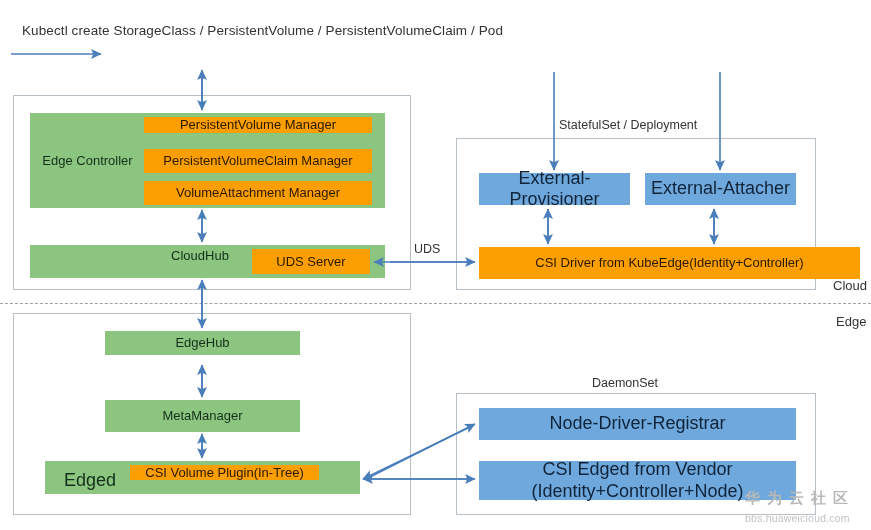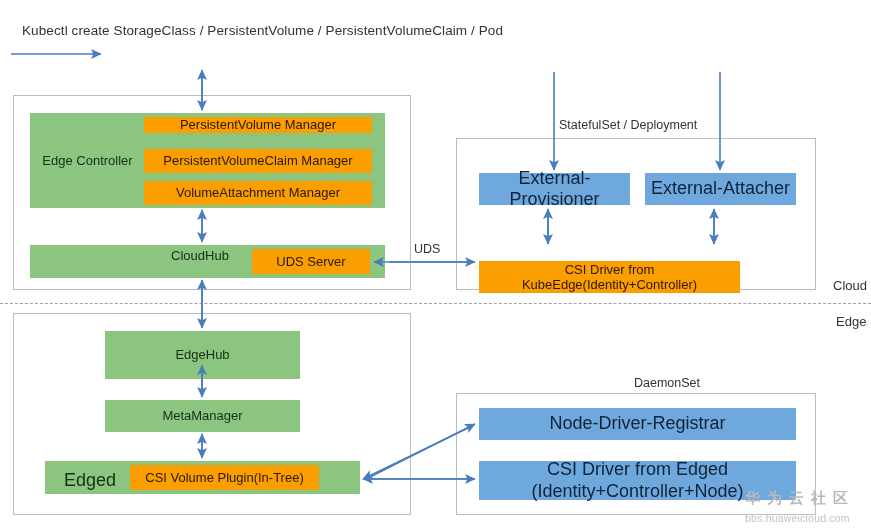--- a/index.html
+++ b/index.html
@@ -72,42 +72,42 @@
   <div class="abs box" style="left:150px;top:245px;width:100px;height:21px;font-size:13px;color:#15301a;">CloudHub</div>
   <div class="abs box orange" style="left:252px;top:249px;width:118px;height:25px;">UDS Server</div>
 
   <div class="abs plainlabel" style="left:414px;top:242px;">UDS</div>
 
   <div class="abs plainlabel" style="left:559px;top:118px;">StatefulSet / Deployment</div>
   <div class="abs panel" style="left:456px;top:138px;width:360px;height:152px;"></div>
 
   <div class="abs box blue" style="left:479px;top:173px;width:151px;height:32px;">External-Provisioner</div>
   <div class="abs box blue" style="left:645px;top:173px;width:151px;height:32px;">External-Attacher</div>
-  <div class="abs box orange" style="left:479px;top:261px;width:261px;height:32px;">CSI Driver from KubeEdge(Identity+Controller)</div>
+  <div class="abs box orange" style="left:479px;top:247px;width:381px;height:32px;">CSI Driver from KubeEdge(Identity+Controller)</div>
 
   <div class="abs sidelabel" style="left:833px;top:278px;">Cloud</div>
   <div class="abs divider" style="left:0px;top:303px;"></div>
   <div class="abs sidelabel" style="left:836px;top:314px;">Edge</div>
 
   <div class="abs panel" style="left:13px;top:313px;width:398px;height:202px;"></div>
 
-  <div class="abs box green" style="left:105px;top:331px;width:195px;height:48px;">EdgeHub</div>
+  <div class="abs box green" style="left:105px;top:331px;width:195px;height:24px;">EdgeHub</div>
   <div class="abs box green" style="left:105px;top:400px;width:195px;height:32px;">MetaManager</div>
 
   <div class="abs green" style="left:45px;top:461px;width:315px;height:33px;"></div>
   <div class="abs box" style="left:52px;top:461px;width:76px;height:40px;font-size:18px;color:#15301a;">Edged</div>
-  <div class="abs box orange" style="left:130px;top:465px;width:189px;height:25px;">CSI Volume Plugin(In-Tree)</div>
+  <div class="abs box orange" style="left:130px;top:465px;width:189px;height:15px;">CSI Volume Plugin(In-Tree)</div>
 
-  <div class="abs plainlabel" style="left:634px;top:376px;text-align:right;">DaemonSet</div>
+  <div class="abs plainlabel" style="left:592px;top:376px;text-align:right;">DaemonSet</div>
   <div class="abs panel" style="left:456px;top:393px;width:360px;height:122px;"></div>
 
   <div class="abs box blue" style="left:479px;top:408px;width:317px;height:32px;">Node-Driver-Registrar</div>
 
   <div class="abs box blue" style="left:479px;top:461px;width:317px;height:39px;flex-direction:column;">
-    <span>CSI Driver from Edged</span>
+    <span>CSI Edged from Vendor</span>
     <span>(Identity+Controller+Node)</span>
   </div>
 
   <div class="abs wm-cn" style="left:745px;top:489px;font-weight:bold;">华为云社区</div>
   <div class="abs wm-url" style="left:745px;top:512px;">bbs.huaweicloud.com</div>
 
   <svg class="arrows" viewBox="0 0 871 530">
     <defs>
       <marker id="ah" markerWidth="7" markerHeight="7" refX="6.2" refY="3.5" orient="auto" markerUnits="strokeWidth">
         <path d="M0,0.4 L6.6,3.5 L0,6.6 L1.4,3.5 Z" fill="#4a7ebb"></path>

